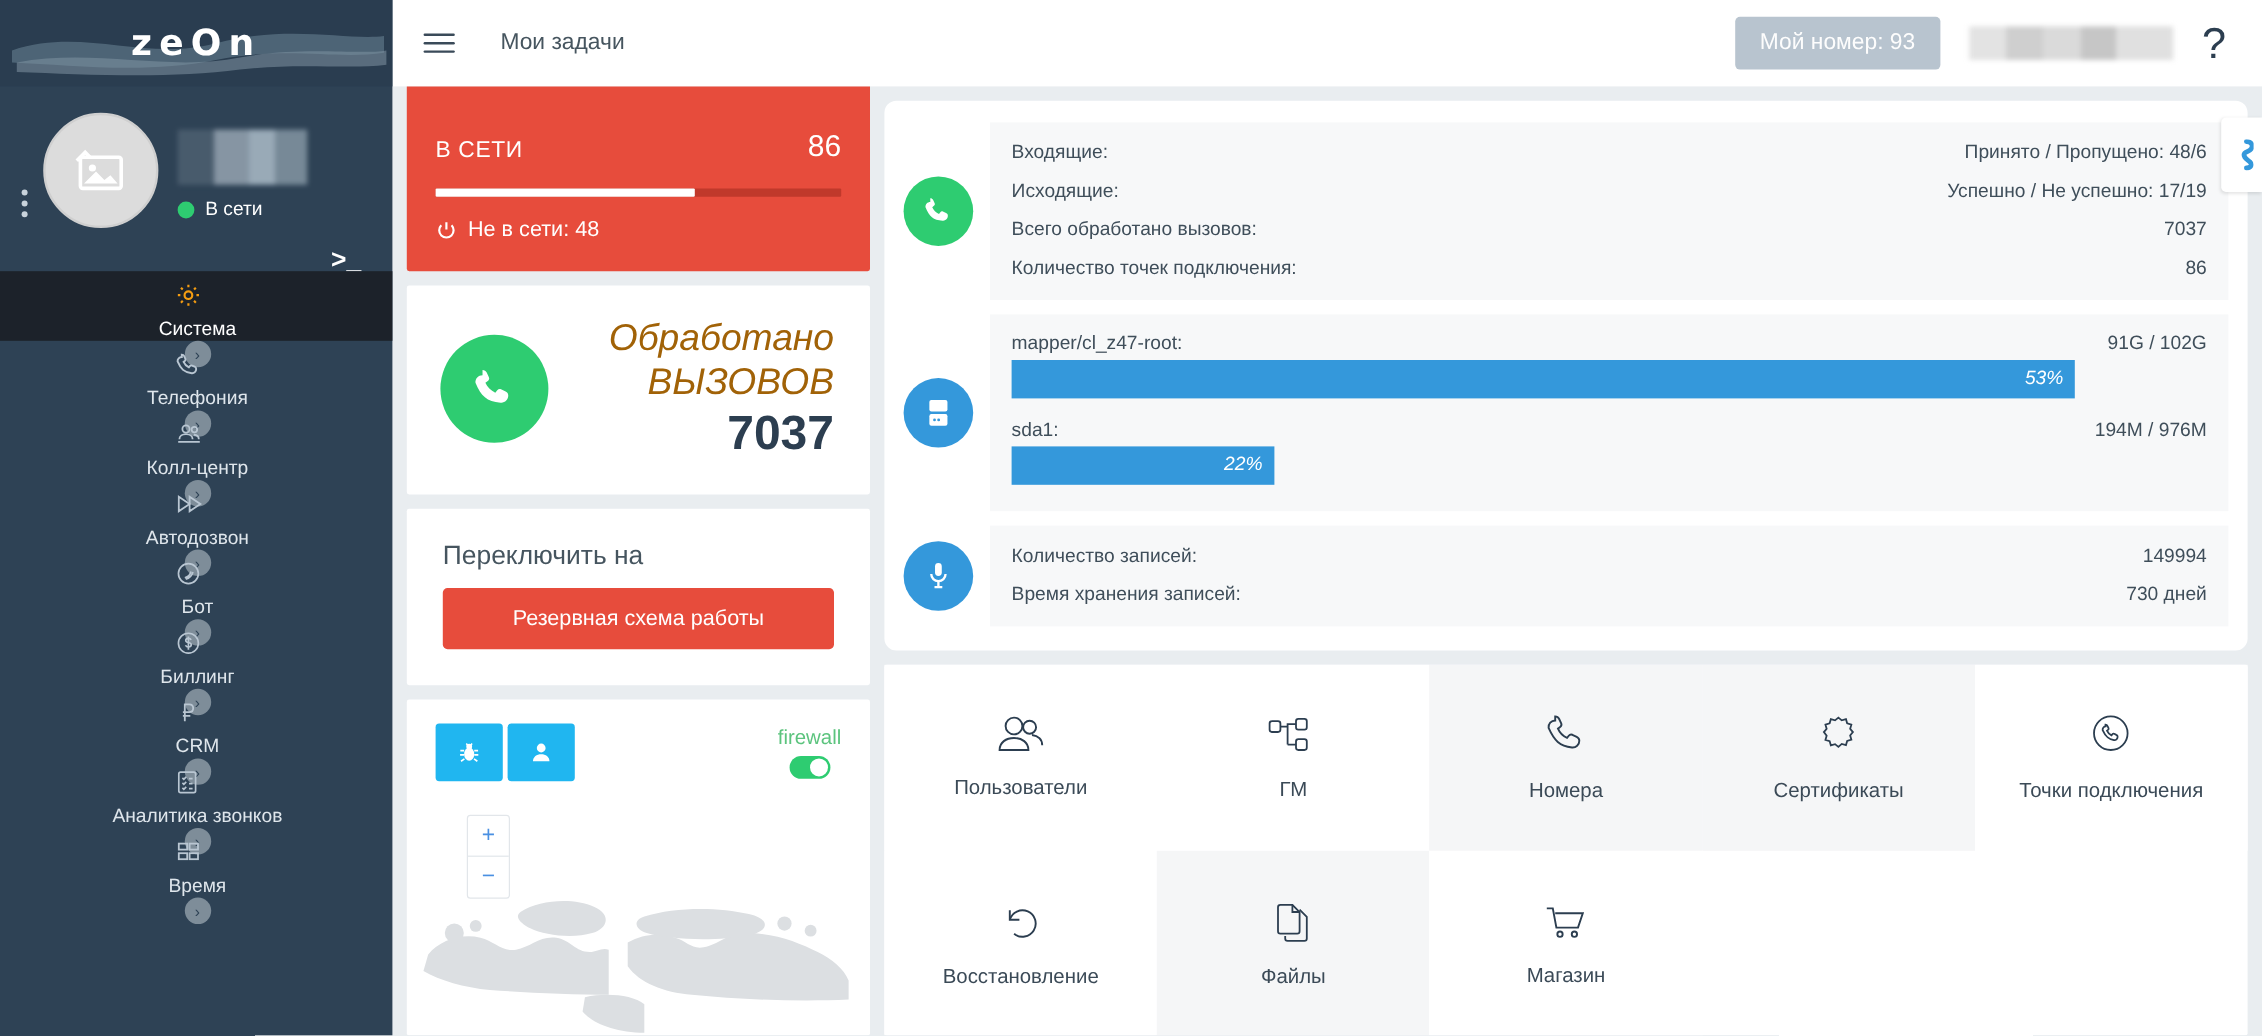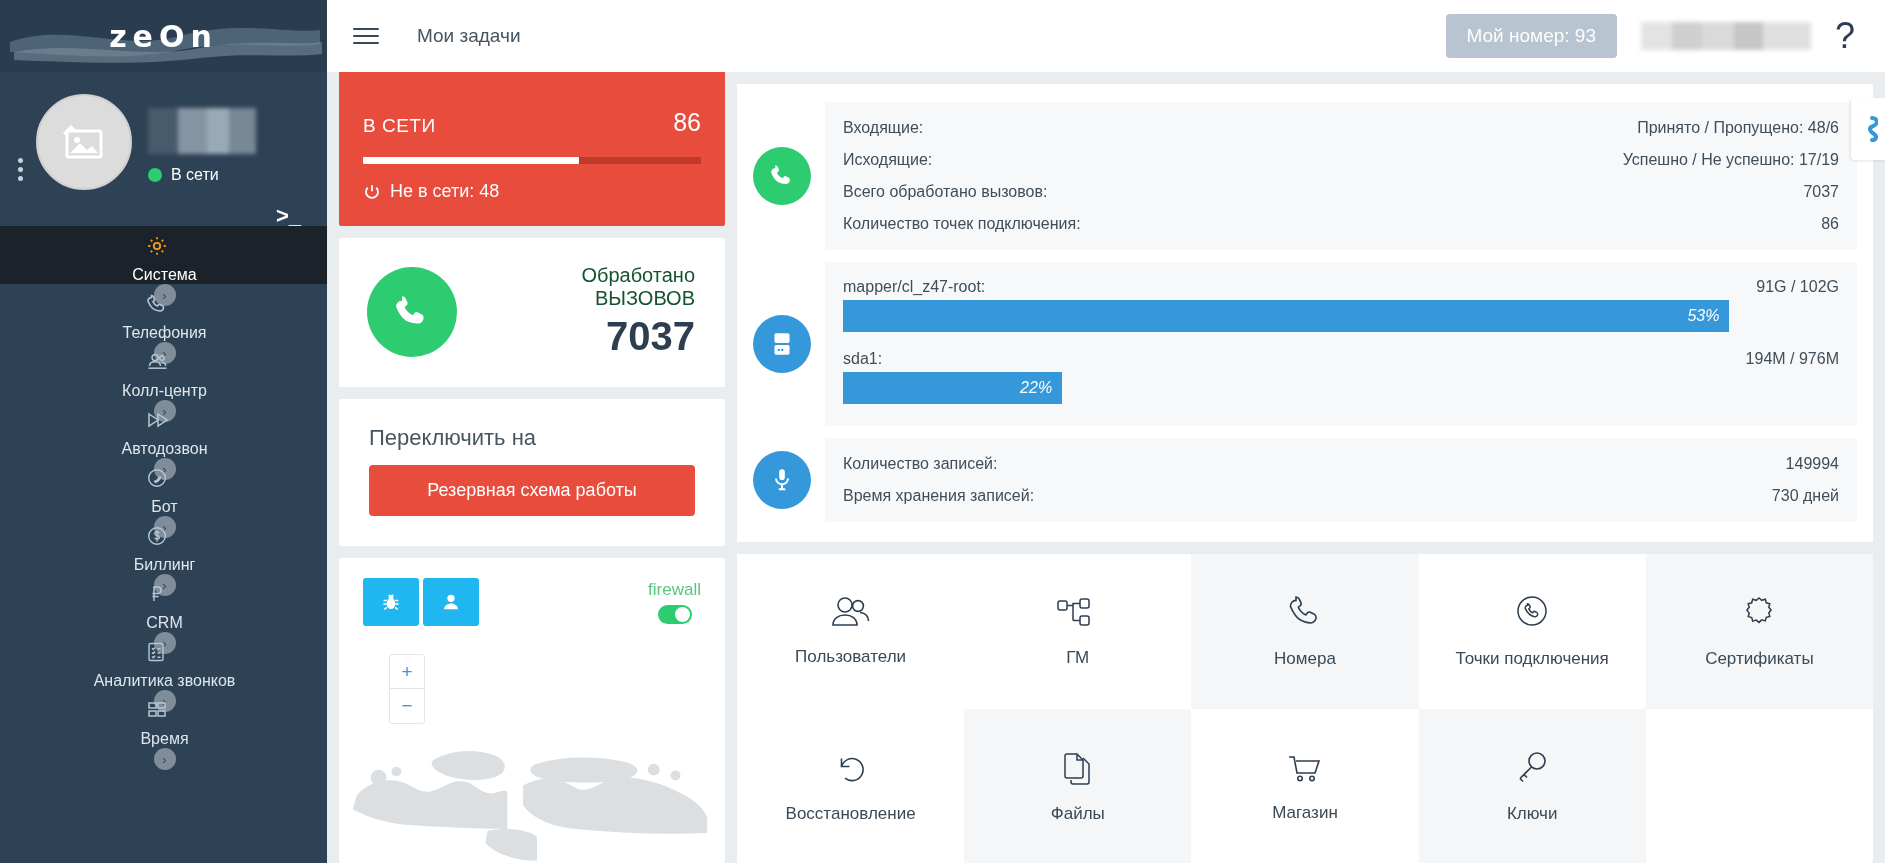--- a/index.html
+++ b/index.html
@@ -125,21 +125,21 @@
   .online-bar > i { display:block; height:100%; background:#fff; border-radius:1px; }
   .offline-row { margin-top: 17px; display:flex; align-items:center; gap:9px; font-size: 18px; }
 
   .card { background: #fff; border-radius: 2px; }
   .card-calls { padding: 26px 30px 28px 28px; display:flex; align-items:center; gap: 18px; }
   .circle-green {
     width: 90px; height: 90px; border-radius: 50%; background: #2ecc71;
     display:flex; align-items:center; justify-content:center; flex:0 0 90px;
   }
   .calls-right { flex: 1 1 auto; text-align: right; }
-  .calls-t1 { font-size: 20px; color: #14532d; line-height: 1.15; font-weight: 300;}
+  .calls-t1 { font-size: 31px; color: #a16207; line-height: 1.15; font-weight: 300; font-style: italic;}
   .calls-num { font-size: 40px; font-weight: bold; color: #2c3e50; margin-top: 4px;}
 
   .card-switch { padding: 26px 30px 30px 30px; }
   .switch-label { font-size: 22px; color: #46555f; margin-bottom: 14px; font-weight: 300;}
   .btn-reserve {
     display:block; width: 100%; background: #e74c3c; color:#fff;
     border: none; border-radius: 4px; padding: 15px 10px;
     font-size: 18px; cursor: pointer; font-family: "Liberation Sans", sans-serif;
   }
 
@@ -163,21 +163,21 @@
   }
   .zoomctl div {
     height: 34px; display:flex; align-items:center; justify-content:center;
     color:#4a90e2; font-size: 19px; cursor:pointer;
   }
   .zoomctl div:first-child { border-bottom: 1px solid #e2e6ea; }
   .worldmap { position:absolute; left: 0; bottom: -10px; width: 100%; }
 
   
   .col-right { flex: 1 1 auto; display: flex; flex-direction: column; gap: 12px; padding-right: 12px; min-width:0;}
-  .panel-stats { background:#fff; border-radius:0; padding: 12px 16px 14px 16px; }
+  .panel-stats { background:#fff; border-radius:10px; padding: 12px 16px 14px 16px; }
   .stat-block { display:flex; align-items:center; gap: 14px; padding: 6px 0; }
   .stat-ic { flex: 0 0 58px; display:flex; align-items:center; justify-content:center; }
   .ic-circle { width: 58px; height: 58px; border-radius: 50%; display:flex; align-items:center; justify-content:center; }
   .ic-green { background:#2ecc71; }
   .ic-blue { background:#3498db; }
   .stat-body { flex: 1 1 auto; background: #f7f8f9; padding: 10px 18px; min-width:0;}
   .stat-row { display:flex; justify-content: space-between; padding: 7px 0; font-size: 16px; color:#3f4e5a; }
   .stat-row .v { white-space: nowrap; }
   .disk-name { font-size: 16px; color:#3f4e5a; }
   .disk-head { display:flex; justify-content: space-between; padding: 6px 0 4px 0; }
@@ -560,33 +560,33 @@
             <span>ГМ</span>
           </button>
 
           <button class="tile alt">
             <svg width="42" height="42" viewBox="0 0 42 42" fill="none" stroke="#2c3e50" stroke-width="1.6">
               <path d="M12 6c1.6 0 2.6.8 3.3 2.2l1.7 3.6c.5 1.2.2 2.2-.9 3l-1.8 1.4c1.4 3.3 4.2 6.2 7.6 7.7l1.4-1.8c.8-1 1.8-1.3 3-.8l3.6 1.7c1.4.7 2.2 1.6 2.2 3.3 0 3.3-2.8 5.9-6.1 5.6C15.6 30.6 11.3 26.3 6.5 15.6 6.1 12.2 8.7 9.4 12 9.4z" transform="translate(0,-2)"></path>
             </svg>
             <span>Номера</span>
           </button>
 
+          <button class="tile alt">
+            <svg width="42" height="42" viewBox="0 0 42 42" fill="none" stroke="#2c3e50" stroke-width="1.5">
+              <path d="M21 5l2.8 2.3 3.5-1 1 3.5 3.5 1-1 3.5 2.3 2.8-2.3 2.8 1 3.5-3.5 1-1 3.5-3.5-1L21 29.4l-2.8-2.3-3.5 1-1-3.5-3.5-1 1-3.5L8.9 17.1l2.3-2.8-1-3.5 3.5-1 1-3.5 3.5 1z"></path>
+            </svg>
+            <span>Сертификаты</span>
+          </button>
+
           <button class="tile">
             <svg width="42" height="42" viewBox="0 0 42 42" fill="none" stroke="#2c3e50" stroke-width="1.5">
               <circle cx="21" cy="18" r="14"></circle>
               <path d="M16.6 10.8c.8 0 1.3.4 1.6 1.1l.9 1.8c.3.6.1 1.1-.4 1.5l-.9.7c.7 1.6 2.1 3.1 3.8 3.9l.7-.9c.4-.5.9-.7 1.5-.4l1.8.9c.7.3 1.1.8 1.1 1.6 0 1.6-1.4 3-3.1 2.8-4.7-1-7-3.1-9.4-8.4-.2-1.7 1.1-3.1 2.4-3.1z"></path>
             </svg>
             <span>Точки подключения</span>
-          </button>
-
-          <button class="tile alt">
-            <svg width="42" height="42" viewBox="0 0 42 42" fill="none" stroke="#2c3e50" stroke-width="1.5">
-              <path d="M21 5l2.8 2.3 3.5-1 1 3.5 3.5 1-1 3.5 2.3 2.8-2.3 2.8 1 3.5-3.5 1-1 3.5-3.5-1L21 29.4l-2.8-2.3-3.5 1-1-3.5-3.5-1 1-3.5L8.9 17.1l2.3-2.8-1-3.5 3.5-1 1-3.5 3.5 1z"></path>
-            </svg>
-            <span>Сертификаты</span>
           </button>
 
           <button class="tile">
             <svg width="42" height="42" viewBox="0 0 42 42" fill="none" stroke="#2c3e50" stroke-width="1.6">
               <path d="M11.5 18.5a11 11 0 1 1 3.6 11.6"></path>
               <path d="M11.5 10.5v8h8"></path>
             </svg>
             <span>Восстановление</span>
           </button>
 
@@ -601,29 +601,20 @@
 
           <button class="tile">
             <svg width="44" height="40" viewBox="0 0 44 40" fill="none" stroke="#2c3e50" stroke-width="1.6">
               <path d="M6 8h5l3 16h18l4-12H13"></path>
               <circle cx="17" cy="29.5" r="2.2"></circle>
                 <circle cx="29" cy="29.5" r="2.2"></circle>
             </svg>
             <span>Магазин</span>
           </button>
 
-          <button class="tile alt">
-            <svg width="40" height="42" viewBox="0 0 40 42" fill="none" stroke="#2c3e50" stroke-width="1.6">
-              <circle cx="25" cy="13" r="8"></circle>
-              <path d="M19.5 19L8 30.5"></path>
-                <path d="M8 30.5l3 3"></path>
-                <path d="M12 26.5l3 3"></path>
-            </svg>
-            <span>Ключи</span>
-          </button>
         </div>
       </div>
     </div>
 
     <div class="drawer-tab">
       <svg width="20" height="26" viewBox="0 0 20 26">
         <path d="M14 2c4 0 6 3 4 6-2 3-6 2-6 5s3 4 5 6c2 2 1 5-3 5" fill="none" stroke="#3498db" stroke-width="4" stroke-linecap="round"></path>
       </svg>
     </div>
   </section>

